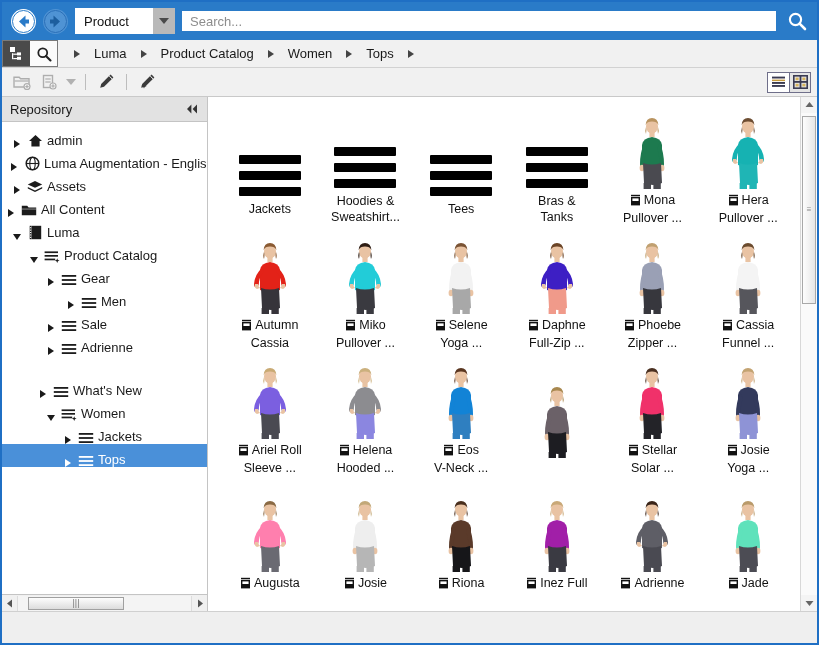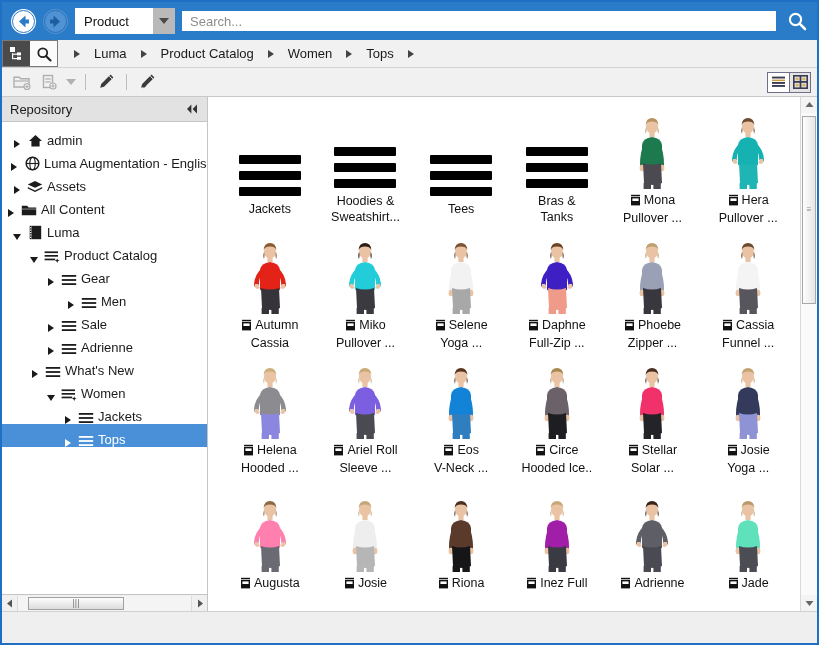--- a/index.html
+++ b/index.html
@@ -462,21 +462,21 @@
             </div>
             <div class="ticon">
               <svg width="16" height="12" viewBox="0 0 16 12">
                 <rect x="0.8" y="1" width="14.4" height="1.8" fill="#1c1c1c"></rect>
                 <rect x="0.8" y="5.1" width="14.4" height="1.8" fill="#1c1c1c"></rect>
                 <rect x="0.8" y="9.2" width="14.4" height="1.8" fill="#1c1c1c"></rect>
               </svg>
             </div>
             <div class="tlabel">Adrienne</div>
           </div>
-          <div class="tnode" style="padding-left: 24px;">
+          <div class="tnode" style="padding-left: 32px; margin-top: 20px;">
             <div class="twist">
               <span class="tri-r"></span>
             </div>
             <div class="ticon">
               <svg width="16" height="12" viewBox="0 0 16 12">
                 <rect x="0.8" y="1" width="14.4" height="1.8" fill="#1c1c1c"></rect>
                 <rect x="0.8" y="5.1" width="14.4" height="1.8" fill="#1c1c1c"></rect>
                 <rect x="0.8" y="9.2" width="14.4" height="1.8" fill="#1c1c1c"></rect>
               </svg>
             </div>
@@ -774,20 +774,44 @@
       <svg width="11" height="12" viewBox="0 0 11 12">
                     <rect x="1" y="3" width="9" height="8.4" fill="#121212"></rect>
                     <rect x="2.4" y="4.4" width="6.2" height="2.6" fill="#fff"></rect>
                     <rect x="1" y="0.8" width="9" height="1.5" fill="#121212"></rect>
                   </svg></span><span>Cassia</span><span class="l2">Funnel   ...</span></div>
             </div>
             <div class="card">
               <div class="thumb">
                 <svg class="person" viewBox="0 0 54 72">
     <ellipse cx="27" cy="9.5" rx="6" ry="7.2" fill="#e9c3a3"></ellipse>
+    <path d="M20.6 8 q.6 -7 6.4 -7 q5.8 0 6.4 7 q-1.6 -3.4 -6.4 -3.4 q-4.8 0 -6.4 3.4 Z" fill="#c9aa74"></path>
+    <path d="M21 10 q-1.4 4 0 7 q1 -4 0 -7 Z M33 10 q1.4 4 0 7 q-1 -4 0 -7 Z" fill="#c9aa74"></path>
+    <rect x="24.4" y="15" width="5.2" height="5" fill="#e9c3a3"></rect>
+    <path d="M27 20 q-9 1 -10 8 l0 20 q10 3 20 0 l0 -20 q-1 -7 -10 -8 Z" fill="#7b5fe0"></path>
+    <path d="M19 26 q-7 6 -8 16 q0 4 3 3 q2 -1 2 -5 q1 -7 5 -10 Z" fill="#7b5fe0"></path>
+       <path d="M35 26 q7 6 8 16 q0 4 -3 3 q-2 -1 -2 -5 q-1 -7 -5 -10 Z" fill="#7b5fe0"></path>
+       <path d="M12 42 q-1 4 2 5 l3 -1 q-2 -2 -2 -4 Z" fill="#e9c3a3"></path>
+       <path d="M42 42 q1 4 -2 5 l-3 -1 q2 -2 2 -4 Z" fill="#e9c3a3"></path>
+    <path d="M18 46 q9 3 18 0 l1 20 q-5 2 -9 2 q-4 0 -9 -2 Z" fill="#4a4a52"></path>
+    <rect x="18.6" y="66" width="7.4" height="6" fill="#4a4a52"></rect>
+    <rect x="28.4" y="66" width="7.4" height="6" fill="#4a4a52"></rect>
+  </svg>
+              </div>
+              <div class="cap"><span class="badge">
+      <svg width="11" height="12" viewBox="0 0 11 12">
+                    <rect x="1" y="3" width="9" height="8.4" fill="#121212"></rect>
+                    <rect x="2.4" y="4.4" width="6.2" height="2.6" fill="#fff"></rect>
+                    <rect x="1" y="0.8" width="9" height="1.5" fill="#121212"></rect>
+                  </svg></span><span>Ariel Roll</span><span class="l2">Sleeve   ...</span></div>
+            </div>
+            <div class="card">
+              <div class="thumb">
+                <svg class="person" viewBox="0 0 54 72">
+    <ellipse cx="27" cy="9.5" rx="6" ry="7.2" fill="#e9c3a3"></ellipse>
     <path d="M20.6 8 q.6 -7 6.4 -7 q5.8 0 6.4 7 q-1.6 -3.4 -6.4 -3.4 q-4.8 0 -6.4 3.4 Z" fill="#cbb07d"></path>
     <path d="M21 10 q-1.4 4 0 7 q1 -4 0 -7 Z M33 10 q1.4 4 0 7 q-1 -4 0 -7 Z" fill="#cbb07d"></path>
     <rect x="24.4" y="15" width="5.2" height="5" fill="#e9c3a3"></rect>
     <path d="M27 20 q-9 1 -10 8 l0 20 q10 3 20 0 l0 -20 q-1 -7 -10 -8 Z" fill="#8c8c90"></path>
     <path d="M19 26 q-7 6 -8 16 q0 4 3 3 q2 -1 2 -5 q1 -7 5 -10 Z" fill="#8c8c90"></path>
        <path d="M35 26 q7 6 8 16 q0 4 -3 3 q-2 -1 -2 -5 q-1 -7 -5 -10 Z" fill="#8c8c90"></path>
        <path d="M12 42 q-1 4 2 5 l3 -1 q-2 -2 -2 -4 Z" fill="#e9c3a3"></path>
        <path d="M42 42 q1 4 -2 5 l-3 -1 q2 -2 2 -4 Z" fill="#e9c3a3"></path>
     <path d="M18 46 q9 3 18 0 l1 20 q-5 2 -9 2 q-4 0 -9 -2 Z" fill="#8b86e0"></path>
     <rect x="18.6" y="66" width="7.4" height="6" fill="#8b86e0"></rect>
@@ -798,44 +822,20 @@
       <svg width="11" height="12" viewBox="0 0 11 12">
                     <rect x="1" y="3" width="9" height="8.4" fill="#121212"></rect>
                     <rect x="2.4" y="4.4" width="6.2" height="2.6" fill="#fff"></rect>
                     <rect x="1" y="0.8" width="9" height="1.5" fill="#121212"></rect>
                   </svg></span><span>Helena</span><span class="l2">Hooded  ...</span></div>
             </div>
             <div class="card">
               <div class="thumb">
                 <svg class="person" viewBox="0 0 54 72">
     <ellipse cx="27" cy="9.5" rx="6" ry="7.2" fill="#e9c3a3"></ellipse>
-    <path d="M20.6 8 q.6 -7 6.4 -7 q5.8 0 6.4 7 q-1.6 -3.4 -6.4 -3.4 q-4.8 0 -6.4 3.4 Z" fill="#c9aa74"></path>
-    <path d="M21 10 q-1.4 4 0 7 q1 -4 0 -7 Z M33 10 q1.4 4 0 7 q-1 -4 0 -7 Z" fill="#c9aa74"></path>
-    <rect x="24.4" y="15" width="5.2" height="5" fill="#e9c3a3"></rect>
-    <path d="M27 20 q-9 1 -10 8 l0 20 q10 3 20 0 l0 -20 q-1 -7 -10 -8 Z" fill="#7b5fe0"></path>
-    <path d="M19 26 q-7 6 -8 16 q0 4 3 3 q2 -1 2 -5 q1 -7 5 -10 Z" fill="#7b5fe0"></path>
-       <path d="M35 26 q7 6 8 16 q0 4 -3 3 q-2 -1 -2 -5 q-1 -7 -5 -10 Z" fill="#7b5fe0"></path>
-       <path d="M12 42 q-1 4 2 5 l3 -1 q-2 -2 -2 -4 Z" fill="#e9c3a3"></path>
-       <path d="M42 42 q1 4 -2 5 l-3 -1 q2 -2 2 -4 Z" fill="#e9c3a3"></path>
-    <path d="M18 46 q9 3 18 0 l1 20 q-5 2 -9 2 q-4 0 -9 -2 Z" fill="#4a4a52"></path>
-    <rect x="18.6" y="66" width="7.4" height="6" fill="#4a4a52"></rect>
-    <rect x="28.4" y="66" width="7.4" height="6" fill="#4a4a52"></rect>
-  </svg>
-              </div>
-              <div class="cap"><span class="badge">
-      <svg width="11" height="12" viewBox="0 0 11 12">
-                    <rect x="1" y="3" width="9" height="8.4" fill="#121212"></rect>
-                    <rect x="2.4" y="4.4" width="6.2" height="2.6" fill="#fff"></rect>
-                    <rect x="1" y="0.8" width="9" height="1.5" fill="#121212"></rect>
-                  </svg></span><span>Ariel Roll</span><span class="l2">Sleeve   ...</span></div>
-            </div>
-            <div class="card">
-              <div class="thumb">
-                <svg class="person" viewBox="0 0 54 72">
-    <ellipse cx="27" cy="9.5" rx="6" ry="7.2" fill="#e9c3a3"></ellipse>
     <path d="M20.6 8 q.6 -7 6.4 -7 q5.8 0 6.4 7 q-1.6 -3.4 -6.4 -3.4 q-4.8 0 -6.4 3.4 Z" fill="#5a3620"></path>
     <path d="M21 10 q-1.4 4 0 7 q1 -4 0 -7 Z M33 10 q1.4 4 0 7 q-1 -4 0 -7 Z" fill="#5a3620"></path>
     <rect x="24.4" y="15" width="5.2" height="5" fill="#e9c3a3"></rect>
     <path d="M27 20 q-9 1 -10 8 l0 20 q10 3 20 0 l0 -20 q-1 -7 -10 -8 Z" fill="#1283d6"></path>
     <path d="M19 26 q-4 10 -4 21 q0 3 2 3 q2 0 2 -3 q1 -10 3 -16 Z" fill="#1283d6"></path>
        <path d="M35 26 q4 10 4 21 q0 3 -2 3 q-2 0 -2 -3 q-1 -10 -3 -16 Z" fill="#1283d6"></path>
        <ellipse cx="17" cy="51" rx="2.4" ry="3.2" fill="#e9c3a3"></ellipse>
        <ellipse cx="37" cy="51" rx="2.4" ry="3.2" fill="#e9c3a3"></ellipse>
     <path d="M18 46 q9 3 18 0 l1 20 q-5 2 -9 2 q-4 0 -9 -2 Z" fill="#2f7fc0"></path>
     <rect x="18.6" y="66" width="7.4" height="6" fill="#2f7fc0"></rect>
@@ -859,26 +859,20 @@
     <path d="M27 20 q-9 1 -10 8 l0 20 q10 3 20 0 l0 -20 q-1 -7 -10 -8 Z" fill="#6b6168"></path>
     <path d="M19 26 q-4 10 -4 21 q0 3 2 3 q2 0 2 -3 q1 -10 3 -16 Z" fill="#6b6168"></path>
        <path d="M35 26 q4 10 4 21 q0 3 -2 3 q-2 0 -2 -3 q-1 -10 -3 -16 Z" fill="#6b6168"></path>
        <ellipse cx="17" cy="51" rx="2.4" ry="3.2" fill="#e9c3a3"></ellipse>
        <ellipse cx="37" cy="51" rx="2.4" ry="3.2" fill="#e9c3a3"></ellipse>
     <path d="M18 46 q9 3 18 0 l1 20 q-5 2 -9 2 q-4 0 -9 -2 Z" fill="#1d1d22"></path>
     <rect x="18.6" y="66" width="7.4" height="6" fill="#1d1d22"></rect>
     <rect x="28.4" y="66" width="7.4" height="6" fill="#1d1d22"></rect>
   </svg>
               </div>
-              <div class="cap"><span class="badge">
-      <svg width="11" height="12" viewBox="0 0 11 12">
-                    <rect x="1" y="3" width="9" height="8.4" fill="#121212"></rect>
-                    <rect x="2.4" y="4.4" width="6.2" height="2.6" fill="#fff"></rect>
-                    <rect x="1" y="0.8" width="9" height="1.5" fill="#121212"></rect>
-                  </svg></span><span>Circe</span><span class="l2">Hooded Ice..</span></div>
             </div>
             <div class="card">
               <div class="thumb">
                 <svg class="person" viewBox="0 0 54 72">
     <ellipse cx="27" cy="9.5" rx="6" ry="7.2" fill="#e9c3a3"></ellipse>
     <path d="M20.6 8 q.6 -7 6.4 -7 q5.8 0 6.4 7 q-1.6 -3.4 -6.4 -3.4 q-4.8 0 -6.4 3.4 Z" fill="#4a3020"></path>
     <path d="M21 10 q-1.4 4 0 7 q1 -4 0 -7 Z M33 10 q1.4 4 0 7 q-1 -4 0 -7 Z" fill="#4a3020"></path>
     <rect x="24.4" y="15" width="5.2" height="5" fill="#e9c3a3"></rect>
     <path d="M27 20 q-9 1 -10 8 l0 20 q10 3 20 0 l0 -20 q-1 -7 -10 -8 Z" fill="#f0316a"></path>
     <path d="M19 26 q-4 10 -4 21 q0 3 2 3 q2 0 2 -3 q1 -10 3 -16 Z" fill="#f0316a"></path>

